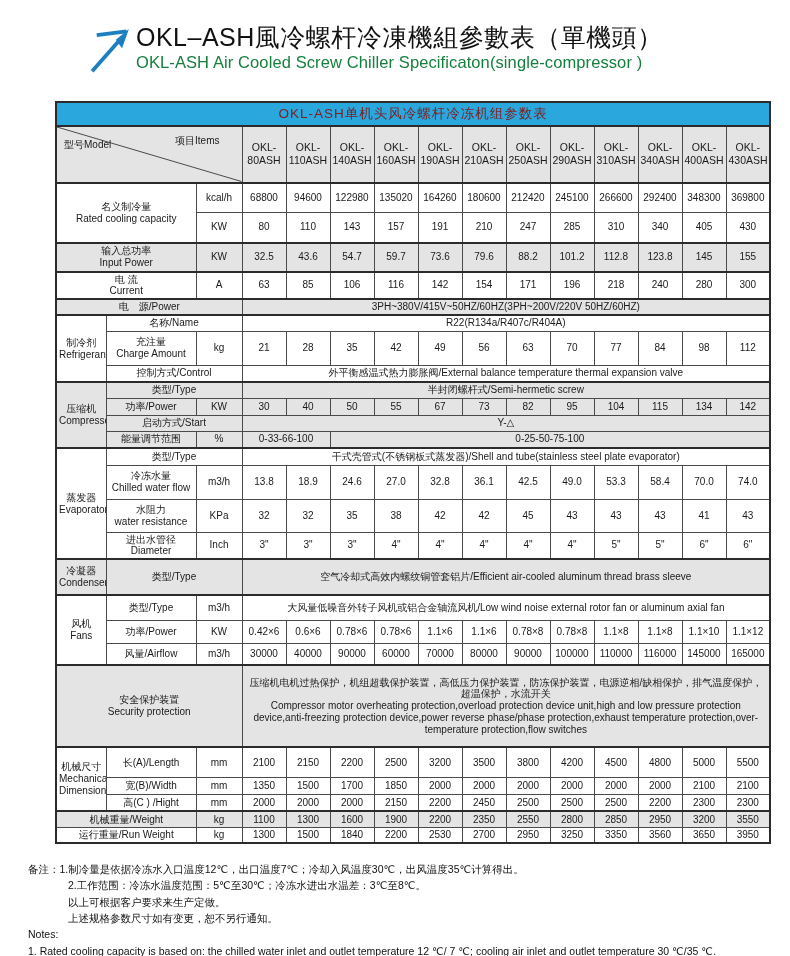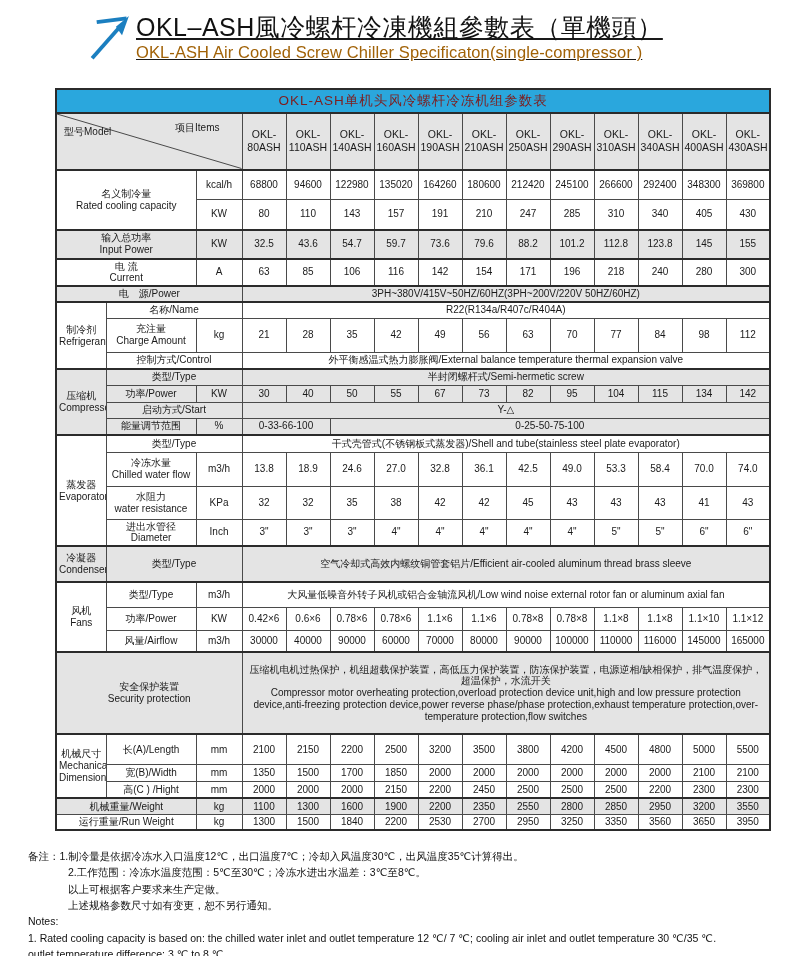--- a/index.html
+++ b/index.html
@@ -4,25 +4,25 @@
 <style>
   :root { --accent:#2aa7dd; --gray:#e4e4e4; --arrow:#1b7fc0; --border:#4a4a4a; --border-heavy:#2b2b2b; }
   * { box-sizing:border-box; }
   html,body { margin:0; padding:0; }
   body {
     width:790px; height:956px; background:#ffffff; overflow:hidden;
     font-family:"Liberation Sans","DejaVu Sans",sans-serif; color:#1a1a1a;
     -webkit-font-smoothing:antialiased;
   }
   
-  .titlebar { display:flex; align-items:flex-end; margin:6px 0 0 86px;text-decoration:underline; }
+  .titlebar { display:flex; align-items:center; margin:19px 0 0 86px; }
   .logo { width:46px; height:52px; margin-top:4px; flex:0 0 auto; }
   .titles { margin-left:4px; }
   .t-zh { font-size:25px; font-weight:500; letter-spacing:0.5px; color:#111; line-height:1.2; }
-  .t-en { font-size:16.5px; font-weight:400; color:#a16207; margin-top:1px; letter-spacing:0.1px; }
+  .t-en { font-size:16.5px; font-weight:400; color:#15803d; margin-top:1px; letter-spacing:0.1px; }
   
   table.spec {
     border-collapse:collapse; table-layout:fixed;
     width:714px; margin:26px 0 0 55px;
     border:2px solid var(--border-heavy);
   }
   table.spec td {
     border:1px solid var(--border);
     text-align:center; vertical-align:middle;
     font-size:10px; line-height:1.18; padding:1px 2px;

